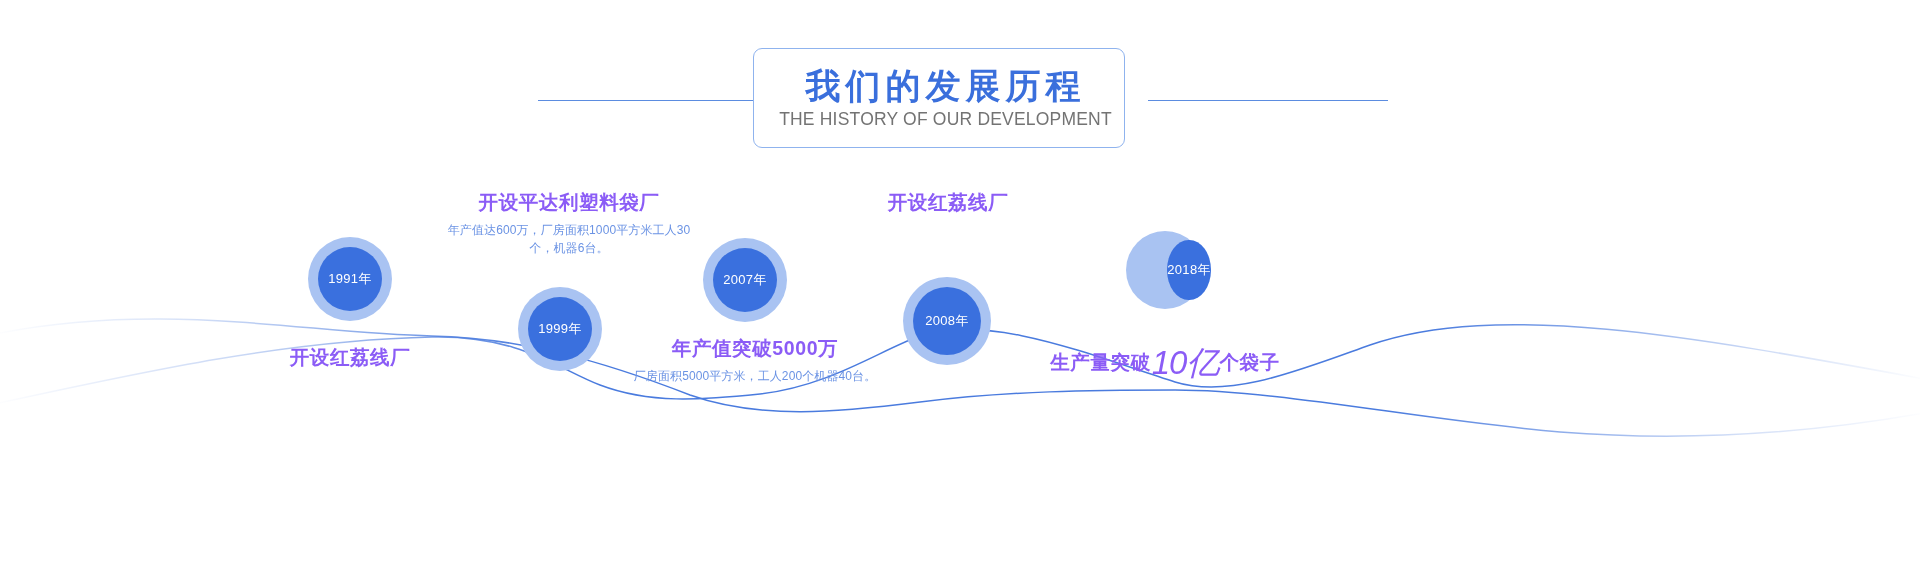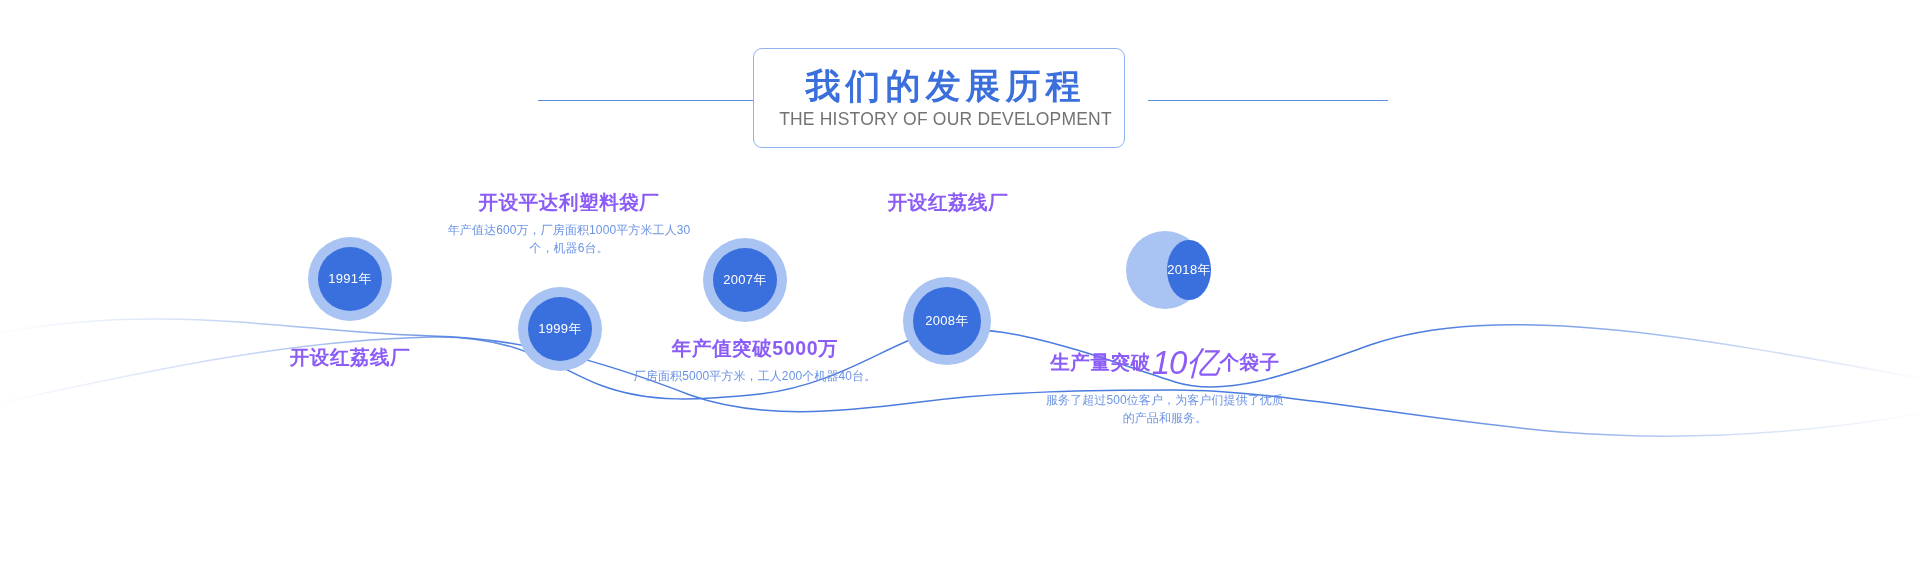--- a/index.html
+++ b/index.html
@@ -206,14 +206,13 @@
 </div>
 
 <div class="block" style="left:783px; top:190px;">
   <div class="head">开设红荔线厂</div>
 </div>
 
 <div class="block" style="left:1000px; top:342px;">
   <div class="head">
     <span>生产量突破</span><span class="big">10亿</span><span>个袋子</span>
   </div>
-  <div class="body">服务了超过500位客户，为客户们提供了优质的产品和服务。</div>
 </div>
 
 </body></html>

